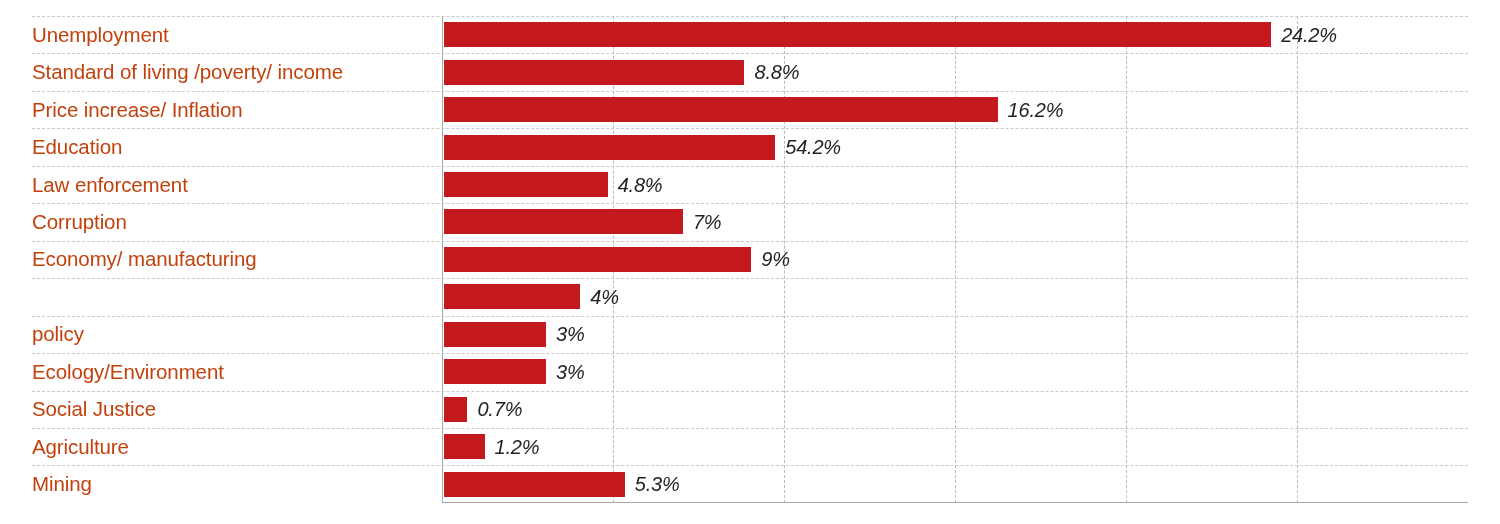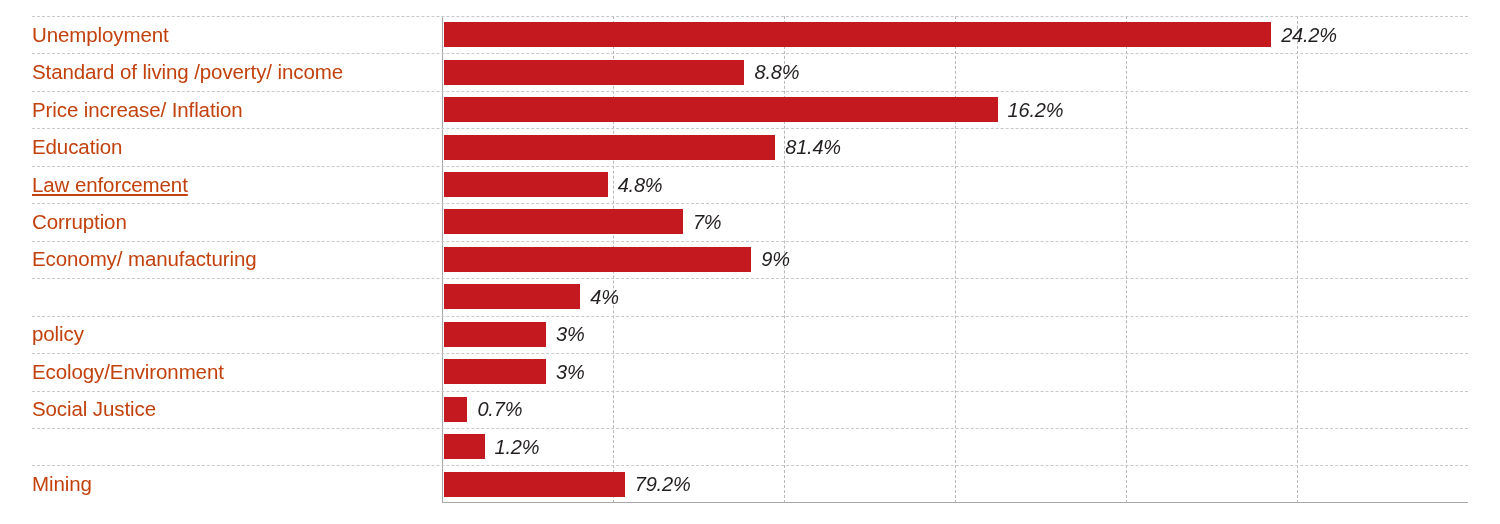--- a/index.html
+++ b/index.html
@@ -118,51 +118,52 @@
       <div class="row-sep" style="top: 390.5px;"></div>
       <div class="row-sep" style="top: 427.95px;"></div>
       <div class="row-sep" style="top: 465.4px;"></div>
     </div>
 
   <div class="label-col" id="label-col">
       <div class="cat-label" style="top: 24.725px;">Unemployment</div>
       <div class="cat-label" style="top: 62.175px;">Standard of living /poverty/ income</div>
       <div class="cat-label" style="top: 99.625px;">Price increase/ Inflation</div>
       <div class="cat-label" style="top: 137.075px;">Education</div>
-      <div class="cat-label" style="top: 174.525px; text-decoration: underline;">Law enforcement</div>
+      <div class="cat-label" style="top: 174.525px;">Law enforcement</div>
       <div class="cat-label" style="top: 211.975px;">Corruption</div>
       <div class="cat-label" style="top: 249.425px;">Economy/ manufacturing</div>
       <div class="cat-label" style="top: 324.325px;">policy</div>
       <div class="cat-label" style="top: 361.775px;">Ecology/Environment</div>
       <div class="cat-label" style="top: 399.225px;">Social Justice</div>
+      <div class="cat-label" style="top: 436.675px;">Agriculture</div>
       <div class="cat-label" style="top: 474.125px;">Mining</div>
     </div>
 
   <div class="plot" id="bars-layer">
       <div class="bar" style="left: 1.5px; top: 22.225px; width: 827.64px; height: 25px; background: rgb(196, 25, 30);"></div>
       <div class="bar-value" style="left: 839.14px; top: 24.725px;">24.2%</div>
       <div class="bar" style="left: 1.5px; top: 59.675px; width: 300.96px; height: 25px; background: rgb(196, 25, 30);"></div>
       <div class="bar-value" style="left: 312.46px; top: 62.175px; text-align: right;">8.8%</div>
       <div class="bar" style="left: 1.5px; top: 97.125px; width: 554.04px; height: 25px; background: rgb(196, 25, 30);"></div>
       <div class="bar-value" style="left: 565.54px; top: 99.625px;">16.2%</div>
       <div class="bar" style="left: 1.5px; top: 134.575px; width: 331.74px; height: 25px; background: rgb(196, 25, 30);"></div>
-      <div class="bar-value" style="left: 343.24px; top: 137.075px;">81.4%</div>
+      <div class="bar-value" style="left: 343.24px; top: 137.075px;">54.2%</div>
       <div class="bar" style="left: 1.5px; top: 172.025px; width: 164.16px; height: 25px; background: rgb(196, 25, 30);"></div>
       <div class="bar-value" style="left: 175.66px; top: 174.525px;">4.8%</div>
       <div class="bar" style="left: 1.5px; top: 209.475px; width: 239.4px; height: 25px; background: rgb(196, 25, 30);"></div>
       <div class="bar-value" style="left: 250.9px; top: 211.975px;">7%</div>
       <div class="bar" style="left: 1.5px; top: 246.925px; width: 307.8px; height: 25px; background: rgb(196, 25, 30);"></div>
       <div class="bar-value" style="left: 319.3px; top: 249.425px;">9%</div>
       <div class="bar" style="left: 1.5px; top: 284.375px; width: 136.8px; height: 25px; background: rgb(196, 25, 30);"></div>
       <div class="bar-value" style="left: 148.3px; top: 286.875px;">4%</div>
       <div class="bar" style="left: 1.5px; top: 321.825px; width: 102.6px; height: 25px; background: rgb(196, 25, 30);"></div>
       <div class="bar-value" style="left: 114.1px; top: 324.325px;">3%</div>
       <div class="bar" style="left: 1.5px; top: 359.275px; width: 102.6px; height: 25px; background: rgb(196, 25, 30);"></div>
       <div class="bar-value" style="left: 114.1px; top: 361.775px;">3%</div>
       <div class="bar" style="left: 1.5px; top: 396.725px; width: 23.94px; height: 25px; background: rgb(196, 25, 30);"></div>
       <div class="bar-value" style="left: 35.44px; top: 399.225px;">0.7%</div>
       <div class="bar" style="left: 1.5px; top: 434.175px; width: 41.04px; height: 25px; background: rgb(196, 25, 30);"></div>
       <div class="bar-value" style="left: 52.54px; top: 436.675px;">1.2%</div>
       <div class="bar" style="left: 1.5px; top: 471.625px; width: 181.26px; height: 25px; background: rgb(196, 25, 30);"></div>
-      <div class="bar-value" style="left: 192.76px; top: 474.125px;">79.2%</div>
+      <div class="bar-value" style="left: 192.76px; top: 474.125px;">5.3%</div>
     </div>
 
 </div>
 
 </body></html>

